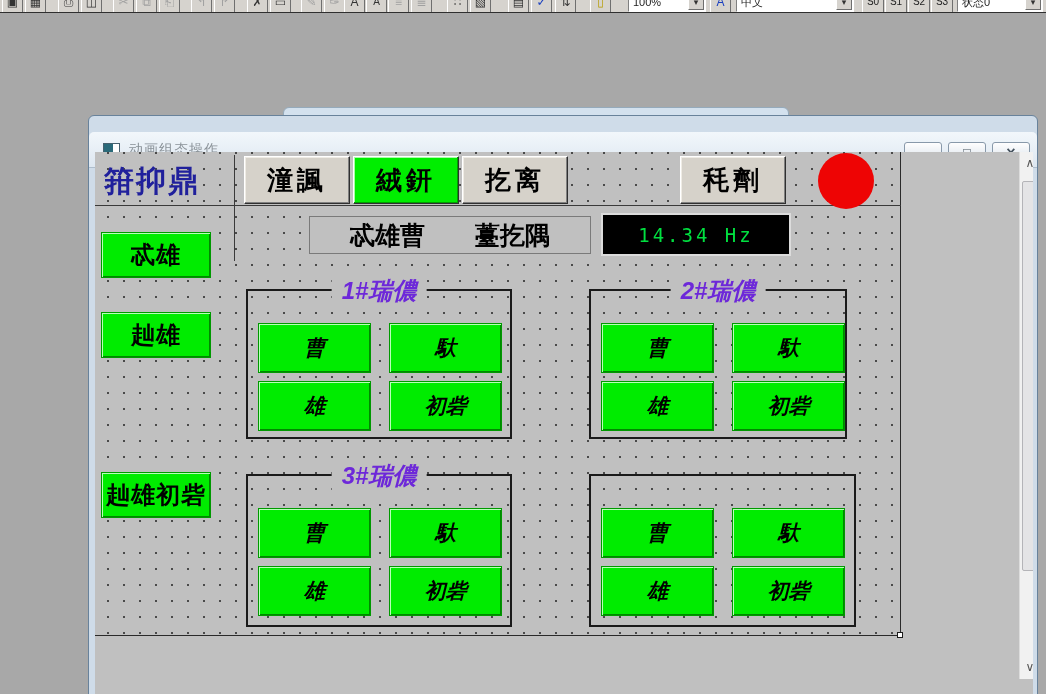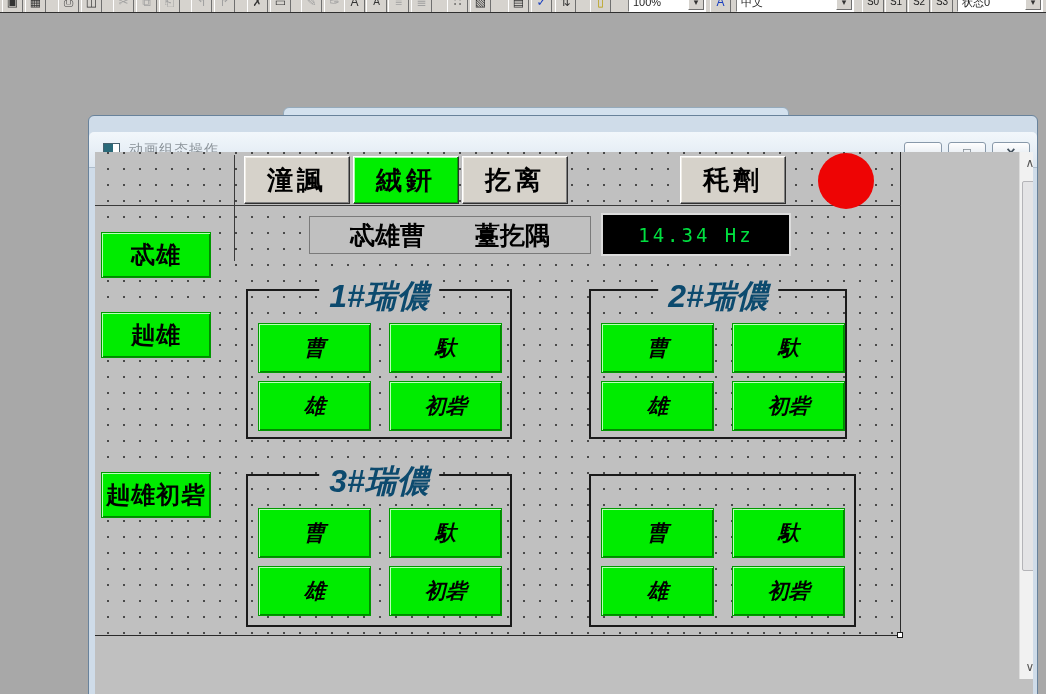--- a/index.html
+++ b/index.html
@@ -71,22 +71,22 @@
 
   .status-box { position:absolute; left:214px; top:64px; width:282px; height:38px; background:#c0c0c0;
                 border:1px solid #7a7a7a; display:flex; align-items:center; justify-content:center;
                 font-size:25px; font-weight:bold; color:#000; }
   .freq { position:absolute; left:506px; top:61px; width:190px; height:43px; background:#000;
           border:2px solid #dcdcdc; display:flex; align-items:center; justify-content:center;
           font-family:"DejaVu Sans Mono", monospace; font-size:19px; letter-spacing:3px; color:#00e040; }
 
   .group { position:absolute; width:266px; height:150px; border:2px solid #1a1a1a; }
   .gtitle { position:absolute; top:-16px; left:50%; transform:translateX(-50%);
-            background:#c0c0c0; padding:0 10px; font-size:32px; font-weight:bold; font-style:italic;
-            white-space:nowrap; color:#0c4a6e; }
+            background:#c0c0c0; padding:0 10px; font-size:24px; font-weight:bold; font-style:italic;
+            white-space:nowrap; color:#6d28d9; }
   .fan-btn { position:absolute; width:113px; height:50px; font-size:21px; font-weight:bold; font-style:italic; }
   .fb-r1 { top:32px; } .fb-r2 { top:90px; }
   .fb-c1 { left:10px; } .fb-c2 { left:141px; }
 
   
   .vscroll { position:absolute; left:924px; top:0; width:20px; height:527px; background:#f1f1f1; border-left:1px solid #dcdcdc; }
   .scroll-arrow { position:absolute; color:#555; text-align:center; font-size:12px; }
   .vthumb { position:absolute; left:2px; top:29px; width:16px; height:390px; background:#e4e4e6; border:1px solid #b4b4b8; border-radius:2px; }
 </style>
 </head>
@@ -148,20 +148,21 @@
     <span class="title-text">动画组态操作</span>
     <div class="winbtn" style="left:815px">—</div>
     <div class="winbtn" style="left:859px">□</div>
     <div class="winbtn" style="left:903px; font-size:16px;">×</div>
   </div>
 
   <div class="content">
 
     <div class="page">
 
+      <div class="hmi-title">箝抑鼎</div>
       <div class="nav-sep"></div>
       <div class="nav-underline"></div>
 
       <div class="navbtn" style="left:149px">潼諷</div>
       <div class="navbtn active" style="left:258px">絨鈃</div>
       <div class="navbtn" style="left:367px">扢离</div>
       <div class="navbtn" style="left:585px">秏劑</div>
 
       <div class="lamp"></div>
 

